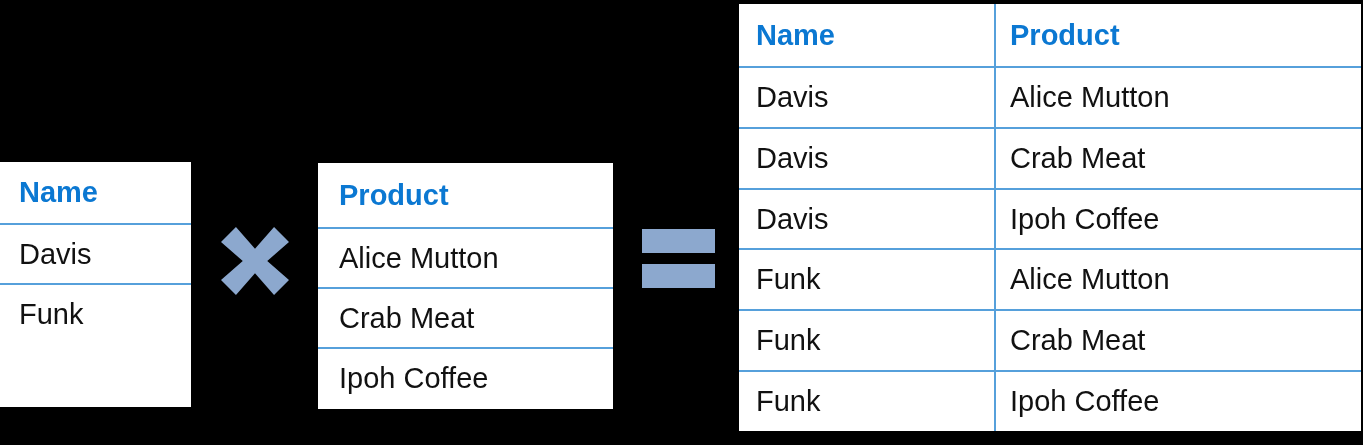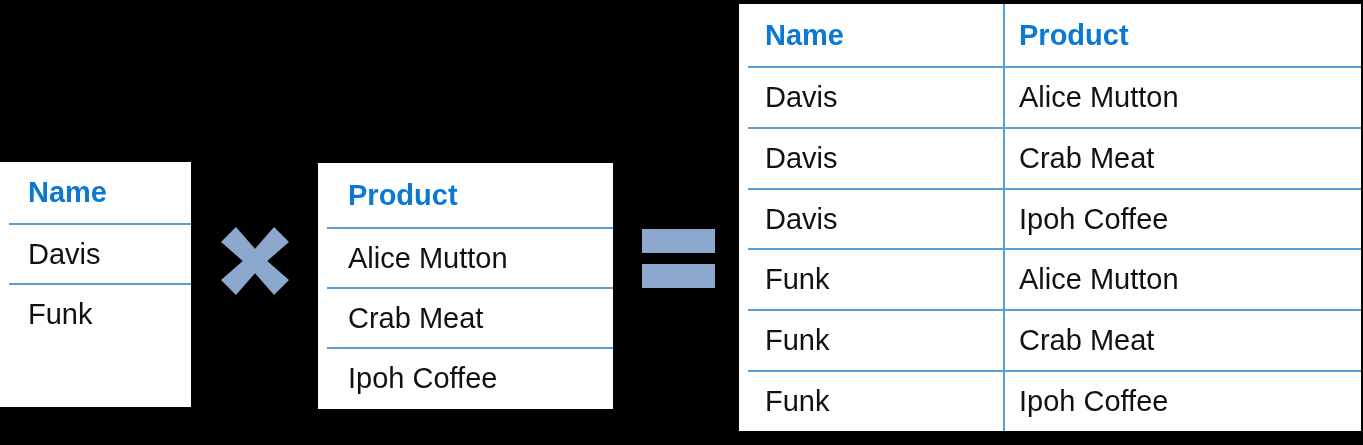--- a/index.html
+++ b/index.html
@@ -14,21 +14,20 @@
     background: #000000;
     overflow: hidden;
     font-family: "Liberation Sans", "DejaVu Sans", sans-serif;
   }
   .table {
     position: absolute;
     background: #ffffff;
     display: flex;
     flex-direction: column;
     box-sizing: border-box;
-    padding-left: 9px;
   }
   .th {
     display: flex;
     align-items: center;
     font-weight: bold;
     font-size: 29px;
     color: #0b78d2;
     box-sizing: border-box;
     flex: 0 0 auto;
   }

